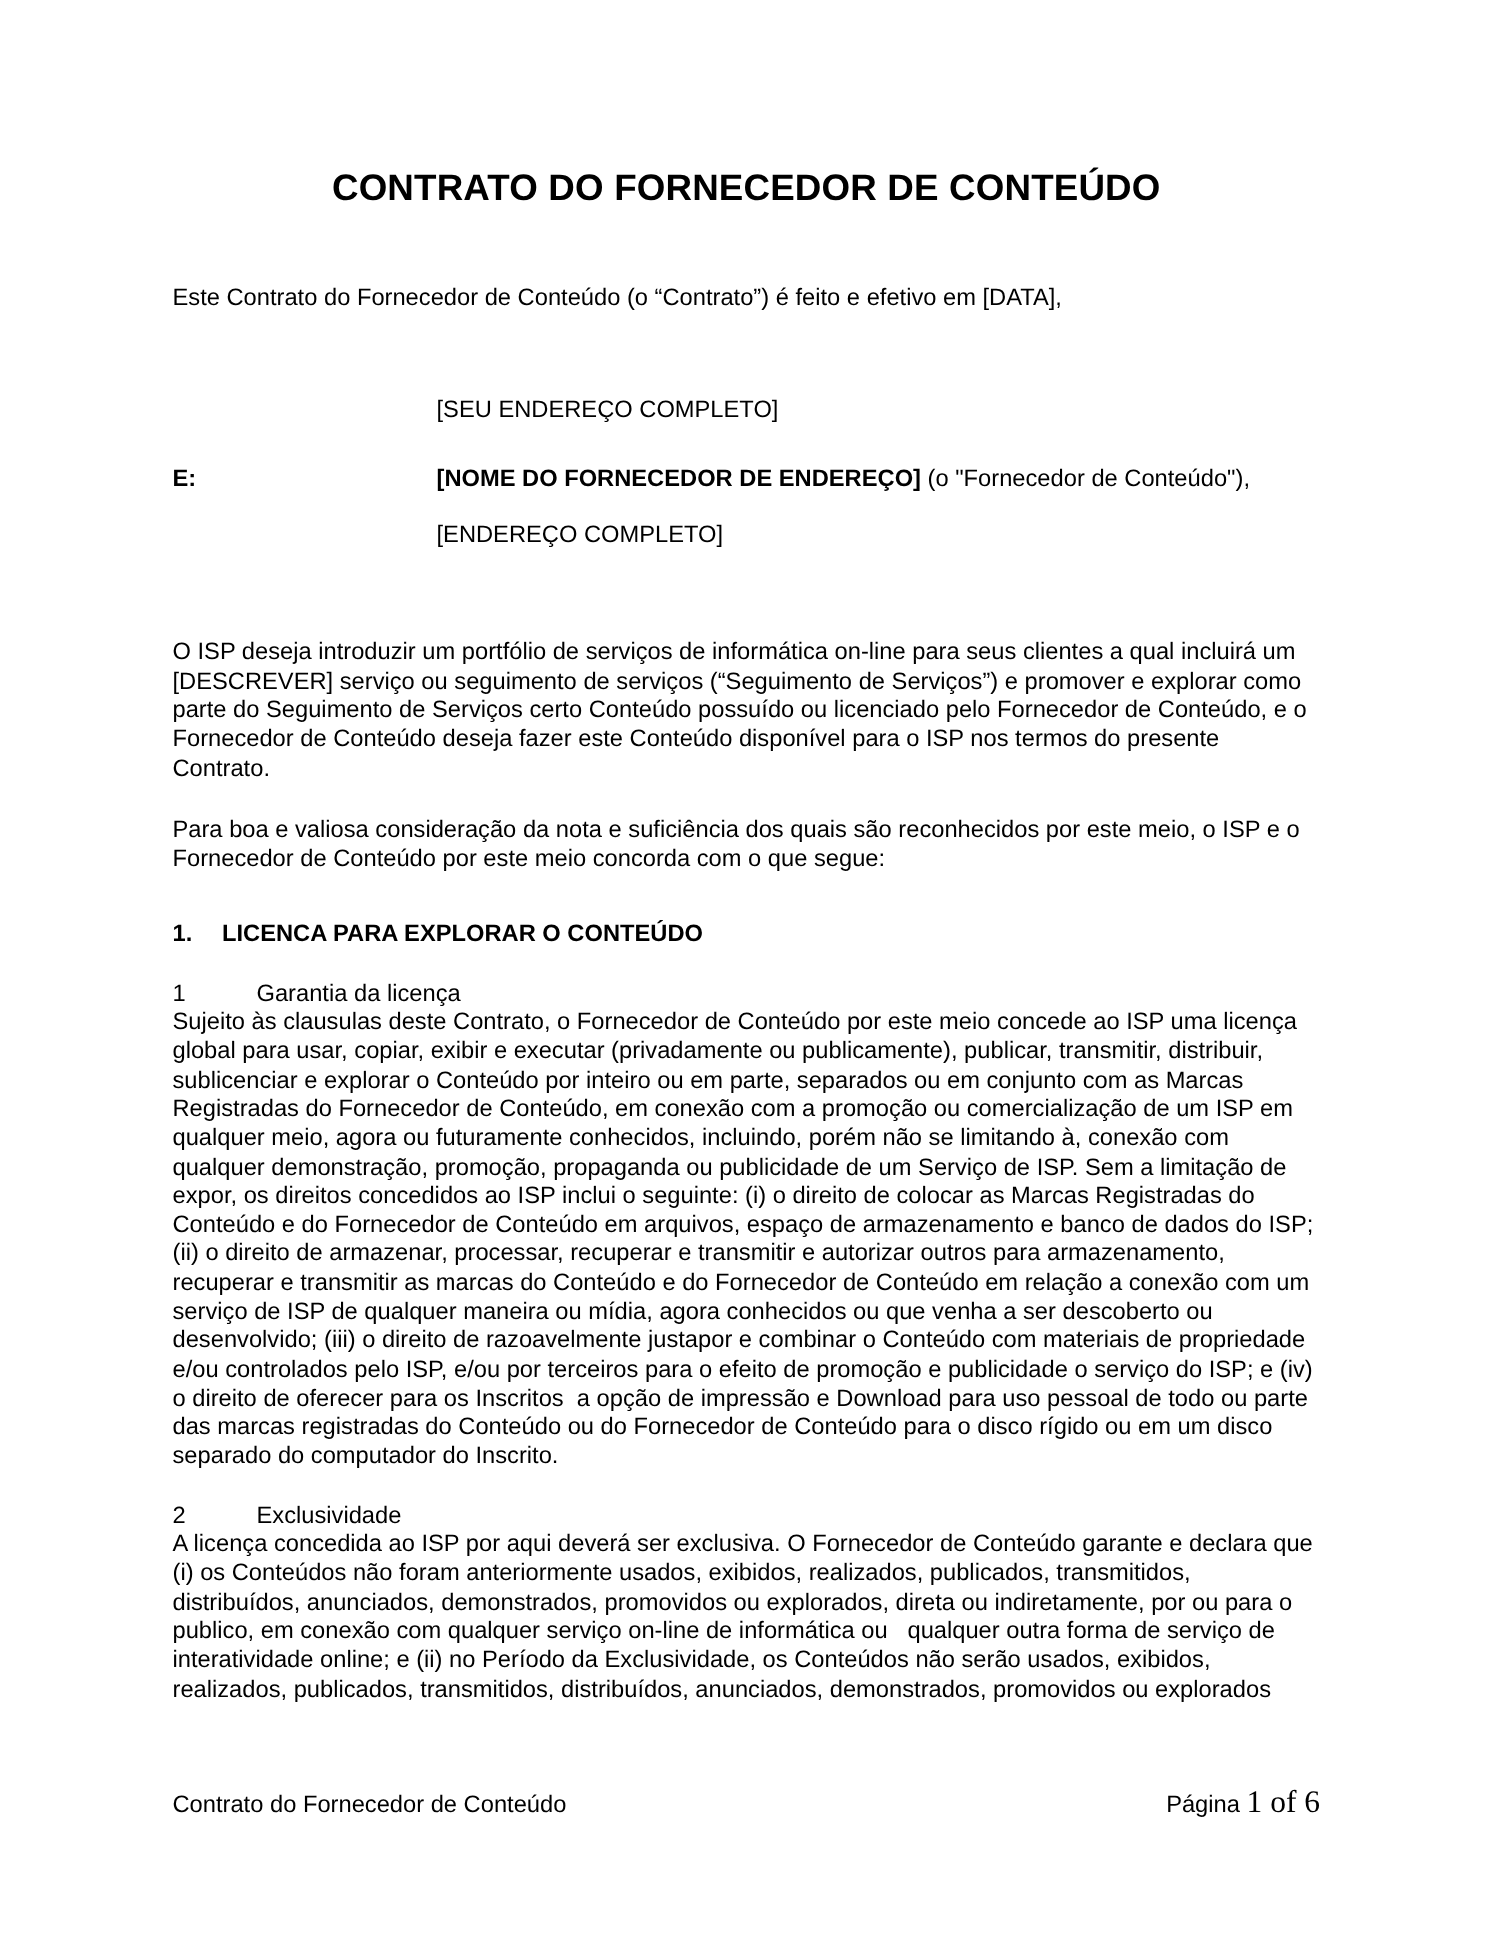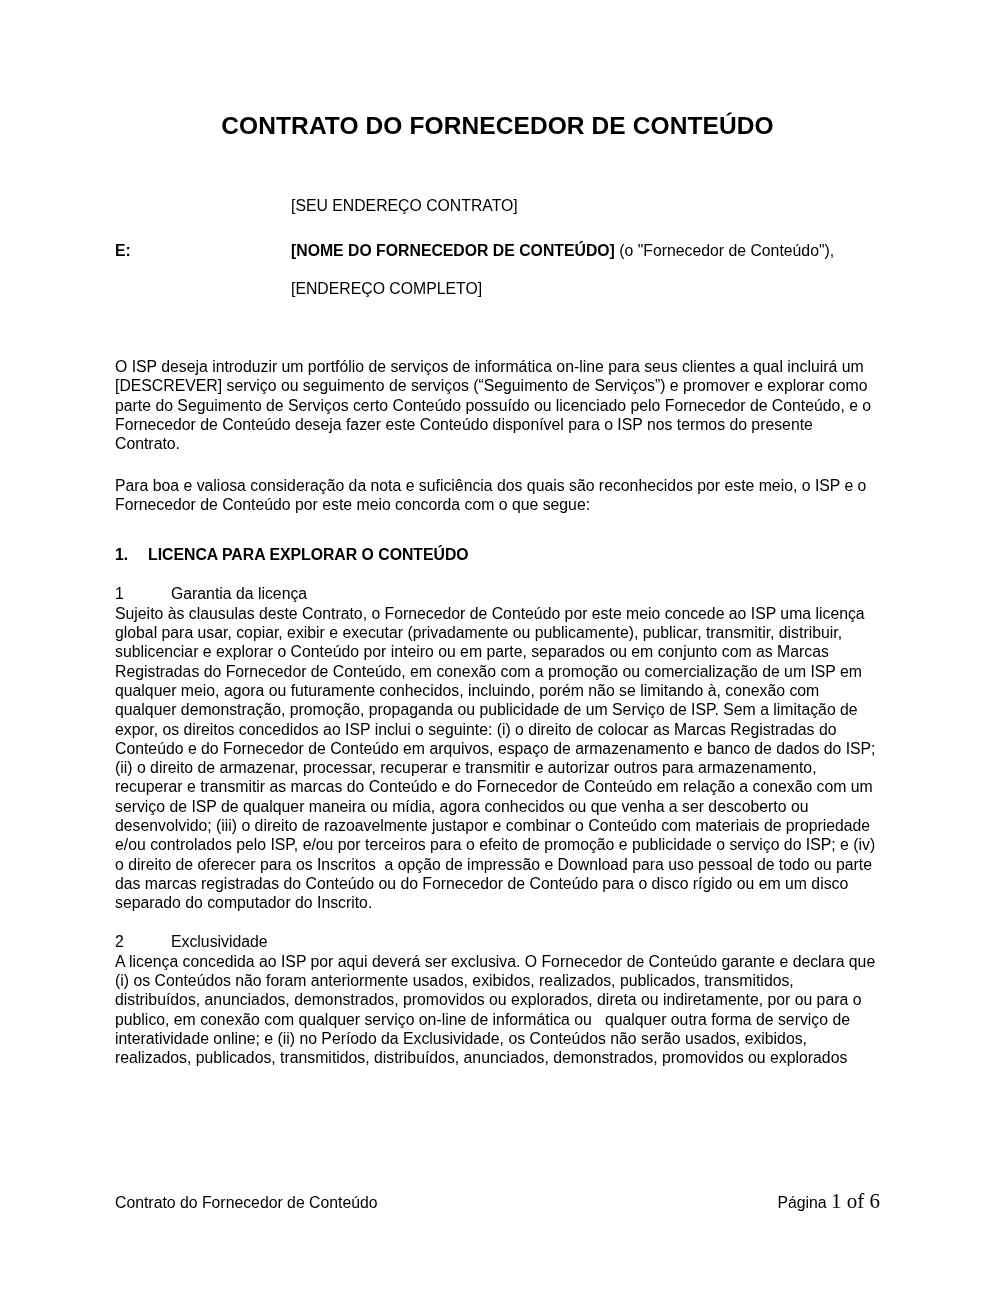--- a/index.html
+++ b/index.html
@@ -159,36 +159,37 @@
   }
 </style>
 </head>
 <body>
 
 <div class="page">
   <div class="content">
 
     <h1 class="doc-title">CONTRATO DO FORNECEDOR DE CONTEÚDO</h1>
 
+    <p class="para intro">Este Contrato do Fornecedor de Conteúdo (o “Contrato”) é feito e efetivo em [DATA],</p>
 
     <div class="gap-entre"></div>
 
 
     <div class="gap-addr1"></div>
 
     <div class="party-addr">
       <div class="spacer"></div>
-      <div>[SEU ENDEREÇO CONTRATO]</div>
+      <div>[SEU ENDEREÇO COMPLETO]</div>
     </div>
 
     <div class="gap-e"></div>
 
     <div class="party-row">
       <div class="party-label">E:</div>
-      <div class="party-value"><b>[NOME DO FORNECEDOR DE CONTEÚDO]</b><span> (o "Fornecedor de Conteúdo"),</span></div>
+      <div class="party-value"><b>[NOME DO FORNECEDOR DE ENDEREÇO]</b><span> (o "Fornecedor de Conteúdo"),</span></div>
     </div>
 
     <div class="gap-addr2"></div>
 
     <div class="party-addr">
       <div class="spacer"></div>
       <div>[ENDEREÇO COMPLETO]</div>
     </div>
 
     <div class="gap-consid"></div>

